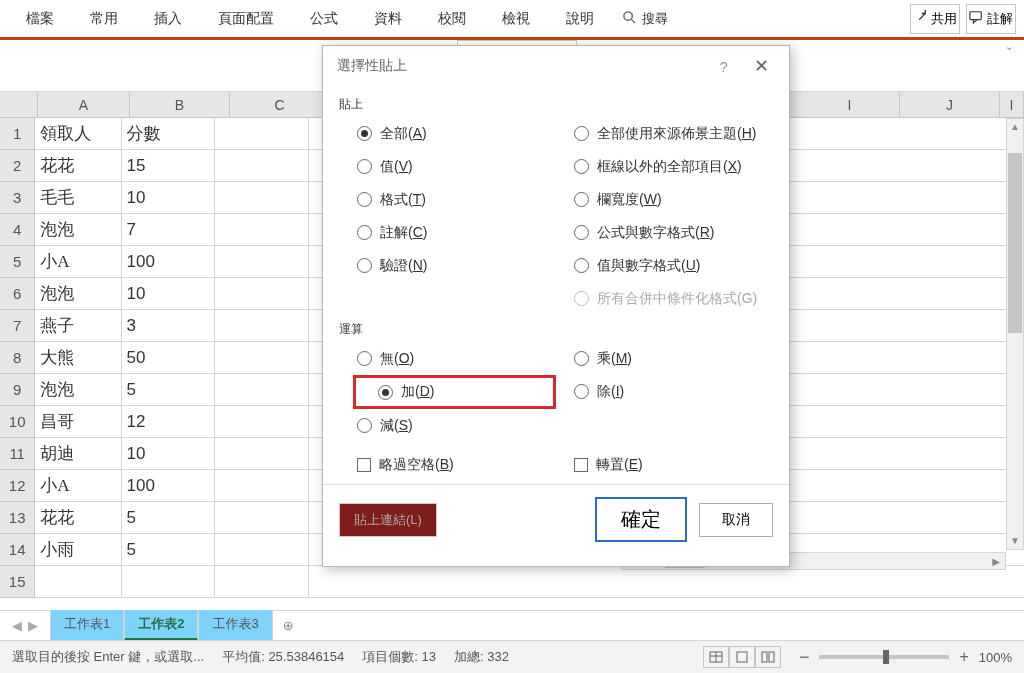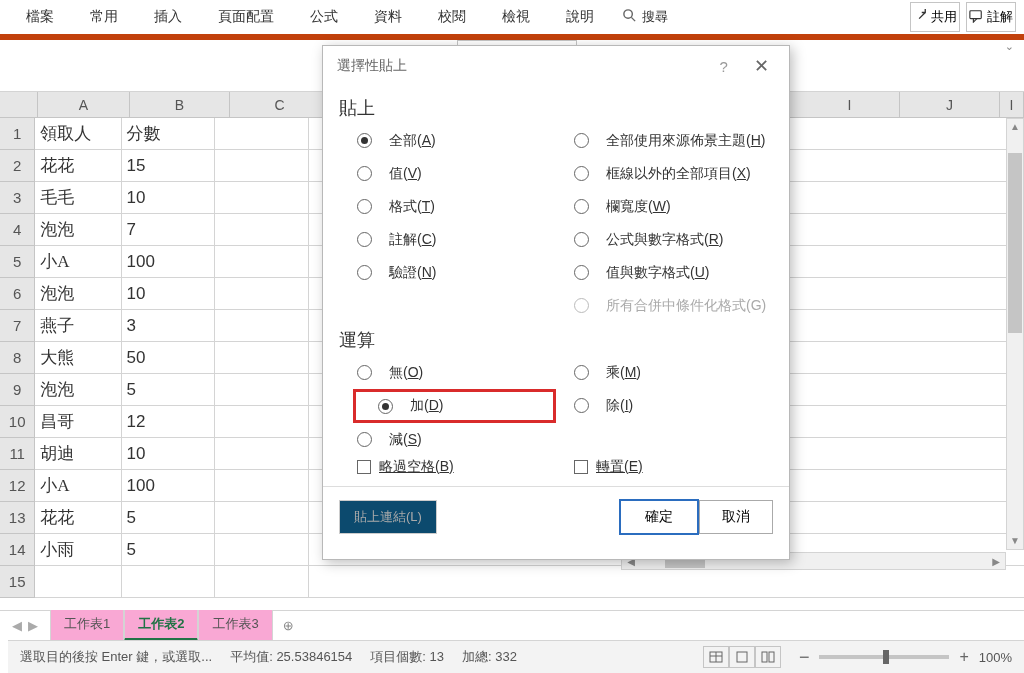--- a/index.html
+++ b/index.html
@@ -1,18 +1,18 @@
 <!DOCTYPE html>
 <html><head>
 <meta charset="utf-8">
 <style>
 * { box-sizing: border-box; margin: 0; padding: 0; }
 body { font-family: "Microsoft JhengHei", "PingFang TC", sans-serif; font-size: 13px; background: #fff; width: 1024px; height: 673px; overflow: hidden; position: relative; color: #333; }
 
-.ribbon-tabs { height: 40px; display: flex; align-items: center; background: #fff; border-bottom: 6px solid #c2410c; padding: 0 8px; }
+.ribbon-tabs { height: 40px; display: flex; align-items: center; background: #fff; border-bottom: 3px solid #c2410c; padding: 0 8px; }
 .ribbon-tab { padding: 10px 18px; font-size: 14px; cursor: pointer; color: #333; }
 .search-area { display: flex; align-items: center; padding: 0 10px; }
 .search-icon { margin-right: 5px; }
 .ribbon-spacer { flex: 1; }
 .share-btn, .comment-btn { border: 1px solid #c5c5c5; padding: 5px 2px; margin-left: 6px; font-size: 13px; display: flex; align-items: center; gap: 4px; background: #fff; cursor: pointer; }
 
 .namebox-row { height: 52px; display: flex; align-items: center; border-bottom: 1px solid #d4d4d4; position: relative; flex-direction: column; }
 .namebox { width: 120px; height: 32px; border: 1px solid #c5c5c5; margin-left: 10px; display: flex; align-items: center; padding: 0 8px; font-size: 17px; color: #555; }
 .namebox-arrow { margin-left: auto; font-size: 10px; color: #888; }
 .fx-area { display: flex; align-items: center; margin-left: 30px; gap: 20px; }
@@ -40,57 +40,57 @@
 .hdr-cell { font-family: "DFKai-SB","KaiTi",serif; }
 .scroll-x { position: absolute; bottom: 30px; right: 18px; width: 385px; height: 18px; background: #f0f0f0; border: 1px solid #d4d4d4; display: flex; align-items: center; }
 .scroll-x .thumb { width: 40px; height: 14px; background: #c5c5c5; margin-left: 25px; }
 .scroll-x .arr { width: 18px; text-align: center; color: #888; font-size: 10px; }
 .scroll-y { position: absolute; right: 0; top: 26px; bottom: 50px; width: 18px; background: #f0f0f0; border: 1px solid #d4d4d4; display: flex; flex-direction: column; }
 .scroll-y .thumb { height: 180px; width: 14px; background: #c5c5c5; margin: 18px auto 0; }
 .scroll-y .arr { height: 16px; text-align: center; color: #888; font-size: 10px; line-height: 16px; }
 
 .sheet-tabs { height: 30px; display: flex; align-items: center; border-top: 1px solid #d4d4d4; position: absolute; bottom: 33px; left: 0; right: 0; background: #fff; }
 .sheet-nav { display: flex; gap: 6px; padding: 0 12px; color: #aaa; }
-.sheet-tab { padding: 5px 13px; border: 1px solid #d4d4d4; border-top: none; font-size: 13px; color: #555; background: #f9a8d4; cursor: pointer; }
+.sheet-tab { padding: 5px 13px; border: 1px solid #d4d4d4; border-top: none; font-size: 13px; color: #555; background: #7dd3fc; cursor: pointer; }
 .sheet-tab.active { border-bottom: 3px solid #217346; color: #217346; font-weight: 700; }
 .sheet-add { padding: 5px 10px; color: #888; cursor: pointer; }
 
-.statusbar { height: 33px; position: absolute; bottom: 0; left: 8px; right: 0; background: #f3f3f3; border-top: 1px solid #d4d4d4; display: flex; align-items: center; padding: 0 12px; font-size: 13px; color: #555; gap: 18px; white-space: nowrap; }
+.statusbar { height: 33px; position: absolute; bottom: 0; left: 0; right: 0; background: #f3f3f3; border-top: 1px solid #d4d4d4; display: flex; align-items: center; padding: 0 12px; font-size: 13px; color: #555; gap: 18px; white-space: nowrap; }
 .statusbar .spacer { flex: 1; }
 .view-btns { display: flex; gap: 0; }
 .view-btn { width: 26px; height: 22px; border: 1px solid #c5c5c5; display: flex; align-items: center; justify-content: center; font-size: 12px; color: #666; }
 .zoom { display: flex; align-items: center; gap: 10px; }
 .zoom-slider { width: 130px; height: 4px; background: #c5c5c5; position: relative; }
 .zoom-slider .tick { position: absolute; left: 50%; top: -4px; width: 1px; height: 12px; background: #888; }
 .zoom-slider .knob { position: absolute; left: 49%; top: -5px; width: 6px; height: 14px; background: #666; }
 
 .dialog { position: absolute; left: 322px; top: 45px; width: 468px; background: #fff; border: 1px solid #b8b8b8; box-shadow: 3px 3px 12px rgba(0,0,0,0.25); }
 .dlg-title { height: 40px; display: flex; align-items: center; padding: 0 14px; font-size: 14px; color: #666; }
 .dlg-title .spacer { flex: 1; }
 .dlg-help { color: #999; font-size: 15px; margin-right: 20px; cursor: pointer; }
 .dlg-close { color: #666; font-size: 18px; cursor: pointer; padding: 0 6px; }
 .dlg-body { padding: 4px 16px 16px 16px; }
-.dlg-section { font-size: 18px; color: #333; margin: 6px 0 4px 0; }
+.dlg-section { font-size: 12px; color: #333; margin: 6px 0 4px 0; }
 .opt-grid { display: flex; }
 .opt-col { flex: 1; display: flex; flex-direction: column; gap: 0; }
-.opt { display: flex; align-items: center; height: 33px; padding-left: 18px; font-size: 14px; color: #333; cursor: pointer; gap: 9px; }
+.opt { display: flex; align-items: center; height: 33px; padding-left: 18px; font-size: 14px; color: #333; cursor: pointer; }
 .opt.disabled { color: #aaa; }
 .radio { width: 15px; height: 15px; border: 1px solid #666; border-radius: 50%; margin-right: 8px; display: flex; align-items: center; justify-content: center; }
 .radio.checked::after { content: ""; width: 7px; height: 7px; background: #333; border-radius: 50%; }
 .opt.disabled .radio { border-color: #bbb; }
 .highlight-box { border: 3px solid #d92b2b; padding: 0 4px; margin-left: 14px; height: 34px; display: flex; align-items: center; }
 .highlight-box .radio { margin-left: 0; }
-.chk-row { display: flex; margin-top: 2px; margin-bottom: 10px; text-decoration: underline; }
+.chk-row { display: flex; margin-top: 14px; margin-bottom: 10px; }
 .chk-item { display: flex; align-items: center; font-size: 14px; padding-left: 18px; flex: 1; cursor: pointer; }
 .chkbox { width: 14px; height: 14px; border: 1px solid #666; margin-right: 8px; }
 .dlg-sep { border-top: 1px solid #ddd; margin: 8px -16px; }
 .dlg-btns { display: flex; align-items: center; padding: 4px 0 8px 0; }
-.dlg-link-btn { padding: 7px 14px; border: 1px solid #ccc; color: #aaa; font-size: 13px; background: #0c4a6e; }
+.dlg-link-btn { padding: 7px 14px; border: 1px solid #ccc; color: #aaa; font-size: 13px; background: #7f1d1d; }
 .dlg-btns .spacer { flex: 1; }
-.dlg-ok { padding: 7px 24px; border: 2px solid #2b6dbf; font-size: 14px; background: #fff; cursor: pointer; margin-right: 0; }
+.dlg-ok { padding: 7px 24px; border: 2px solid #2b6dbf; font-size: 20px; background: #fff; cursor: pointer; margin-right: 12px; }
 .dlg-cancel { padding: 7px 22px; border: 1px solid #aaa; font-size: 14px; background: #fff; cursor: pointer; }
 u { text-decoration: underline; }
 </style>
 </head>
 <body>
 
 <div class="ribbon-tabs">
   <div id="rtabs" style="display:flex">
       <div class="ribbon-tab">檔案</div>
       <div class="ribbon-tab">常用</div>

